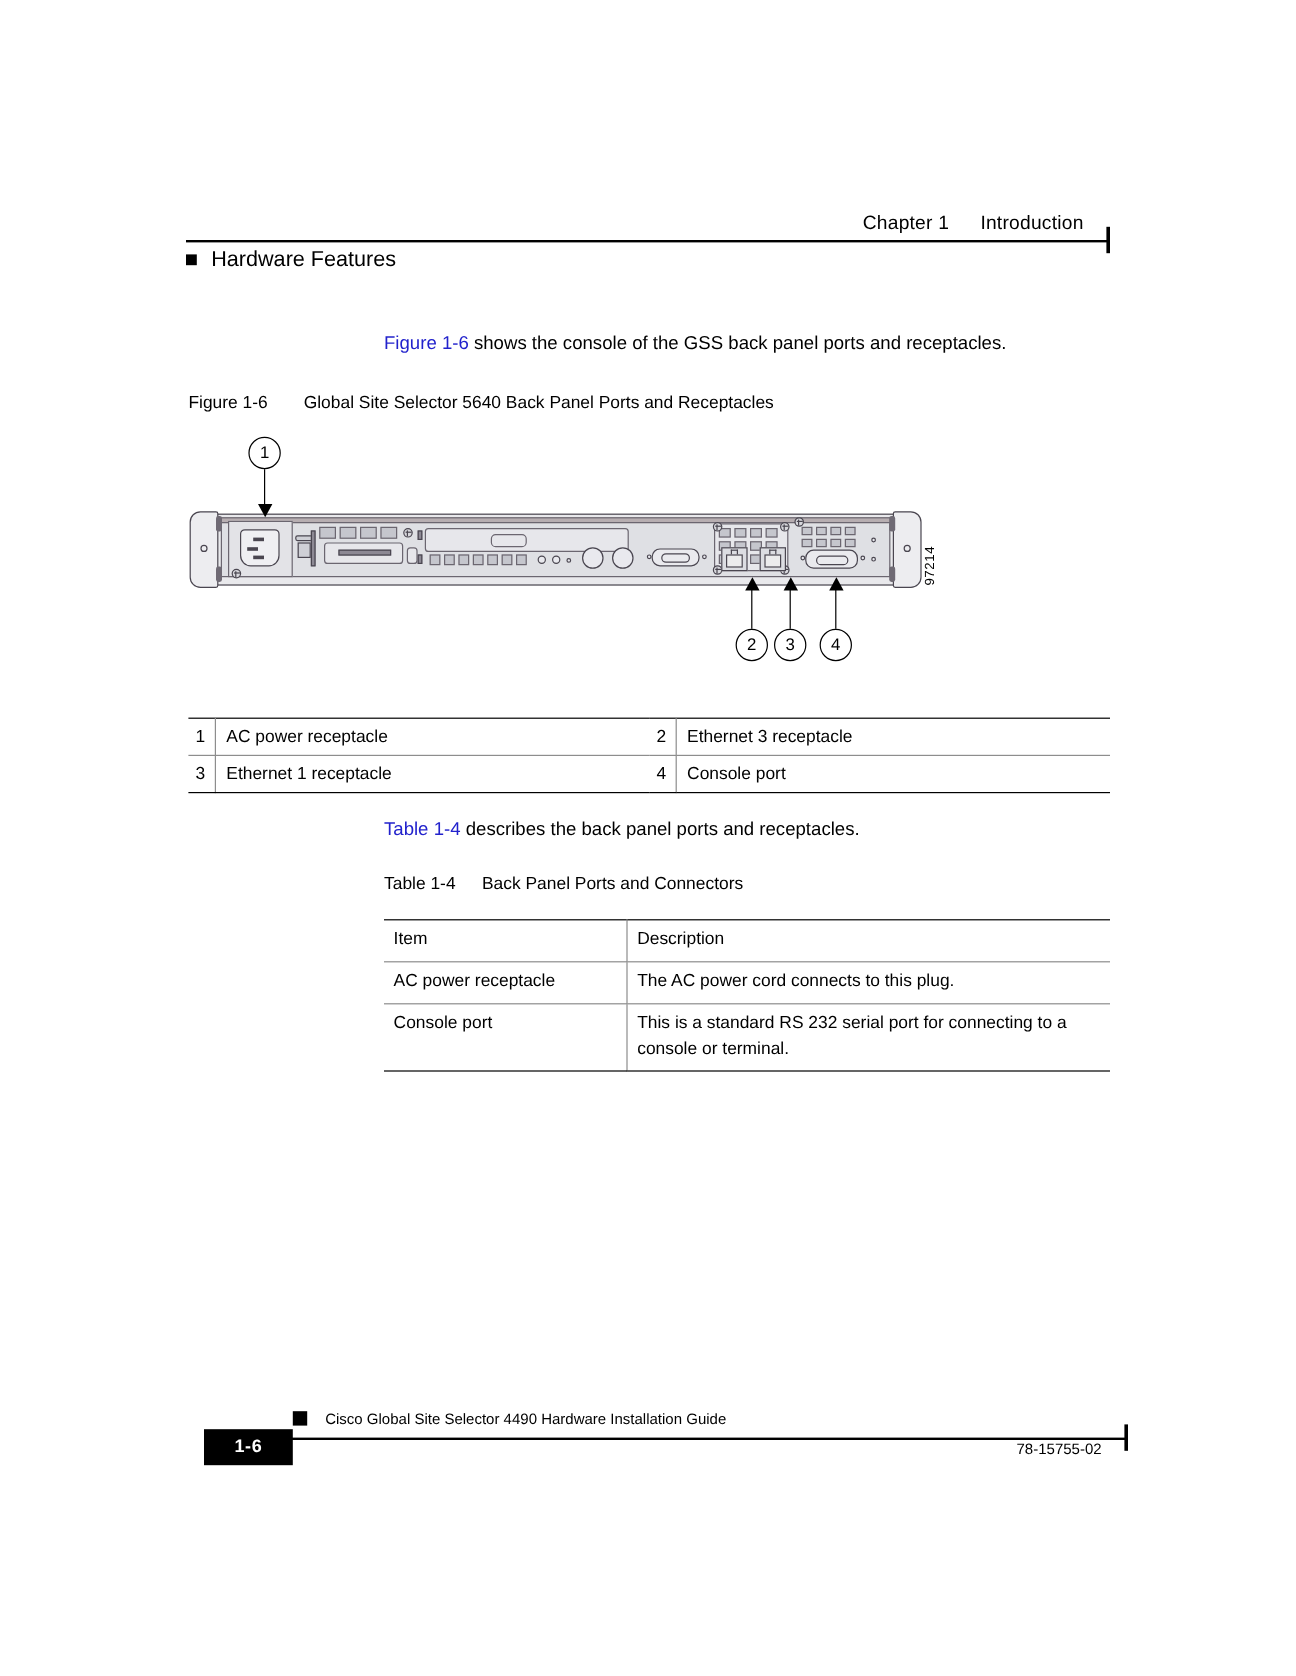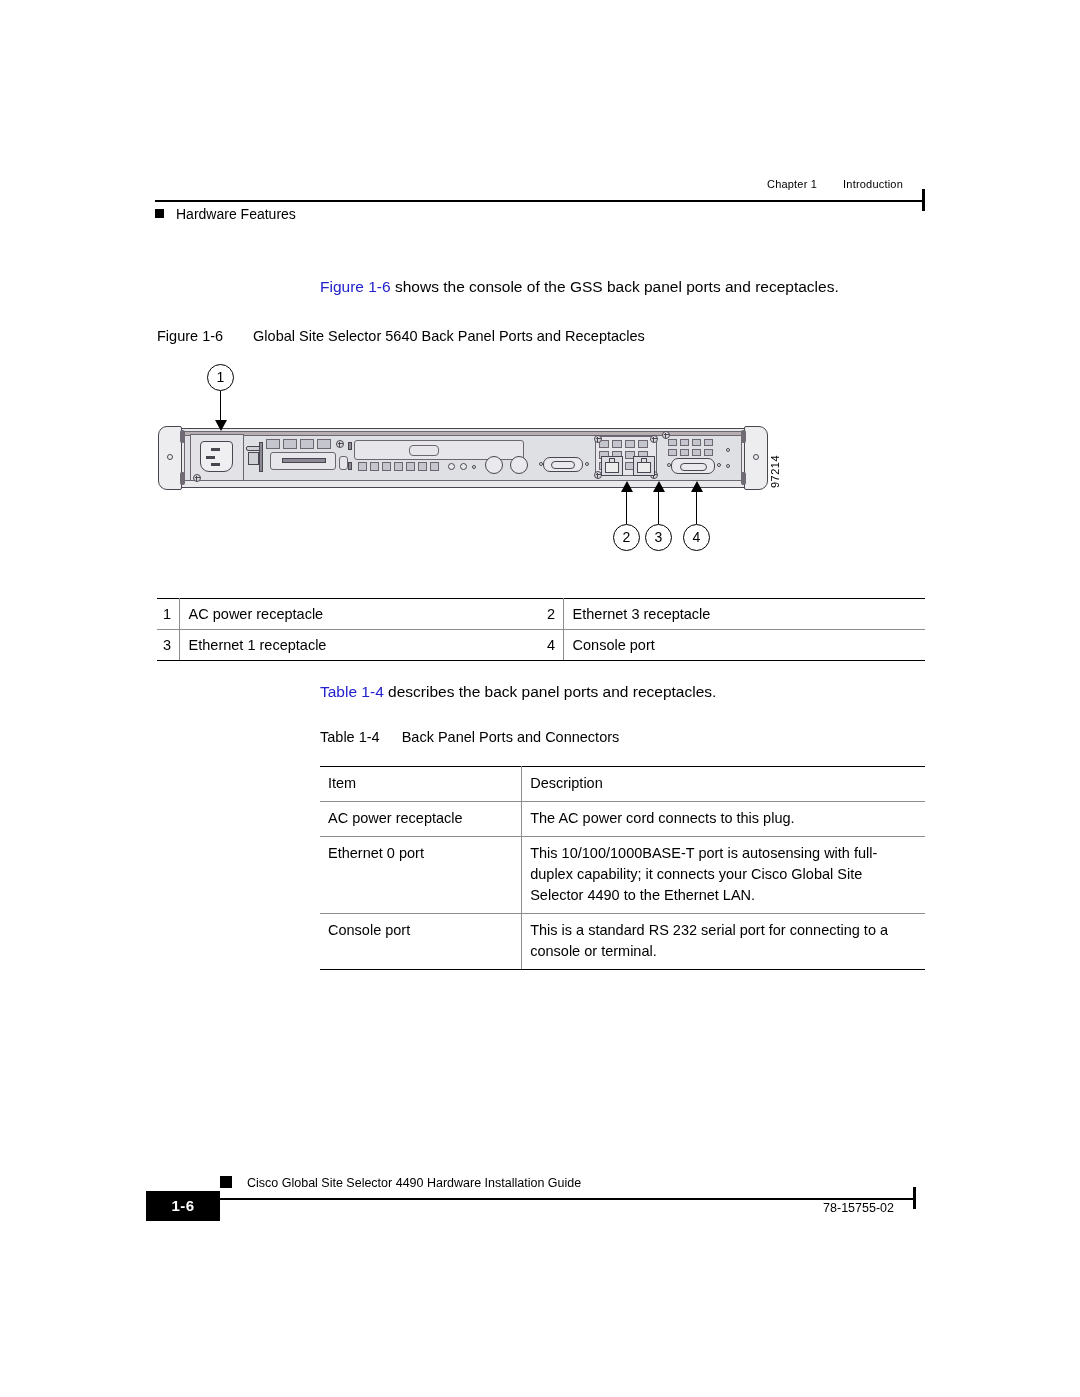--- a/index.html
+++ b/index.html
@@ -21,21 +21,21 @@
     position: absolute;
     left: 155px;
     top: 178px;
     width: 770px;
     height: 50px;
   }
   .header-chapter {
     position: absolute;
     right: 22px;
     top: 0px;
-    font-size: 11px;
+    font-size: 16px;
     letter-spacing: 0.2px;
     white-space: nowrap;
   }
   .header-chapter .hc-num { margin-right: 26px; }
   .header-rule {
     position: absolute;
     left: 0px;
     top: 22px;
     width: 770px;
     height: 1.5px;
@@ -46,21 +46,21 @@
     right: 0px;
     top: 11px;
     width: 3px;
     height: 22px;
     background: #000;
   }
   .header-topic {
     position: absolute;
     left: 0px;
     top: 28px;
-    font-size: 14px;
+    font-size: 18px;
     white-space: nowrap;
   }
   .header-bullet {
     display: inline-block;
     width: 9px;
     height: 9px;
     background: #000;
     margin-right: 12px;
     vertical-align: 1px;
   }
@@ -374,21 +374,21 @@
     line-height: 21px;
   }
   .data-table thead th { border-top: 1.6px solid #000; }
   .data-table tbody tr:last-child td { border-bottom: 1.6px solid #000; }
   .data-table .c-item { width: 190px; border-right: 1px solid #8d8d8d; }
   .data-table .c-desc { width: 400px; }
 
   
   .footer {
     position: absolute;
-    left: 146px;
+    left: 170px;
     top: 1176px;
     width: 770px;
     height: 54px;
   }
   .footer-bullet {
     position: absolute;
     left: 74px;
     top: 0px;
     width: 12px;
     height: 12px;
@@ -626,24 +626,20 @@
       <th class="c-item">Item</th>
       <th class="c-desc">Description</th>
     </tr>
   </thead>
   <tbody>
     <tr>
       <td class="c-item">AC power receptacle</td>
       <td class="c-desc">The AC power cord connects to this plug.</td>
     </tr>
     <tr>
-      <td class="c-item">Ethernet 0 port</td>
-      <td class="c-desc">This 10/100/1000BASE-T port is autosensing with full-duplex capability; it connects your Cisco Global Site Selector 4490 to the Ethernet LAN.</td>
-    </tr>
-    <tr>
       <td class="c-item">Console port</td>
       <td class="c-desc">This is a standard RS 232 serial port for connecting to a console or terminal.</td>
     </tr>
   </tbody>
 </table>
 
 <div class="footer">
   <div class="footer-bullet"></div>
   <div class="footer-guide">Cisco Global Site Selector 4490 Hardware Installation Guide</div>
   <div class="footer-rule"></div>

